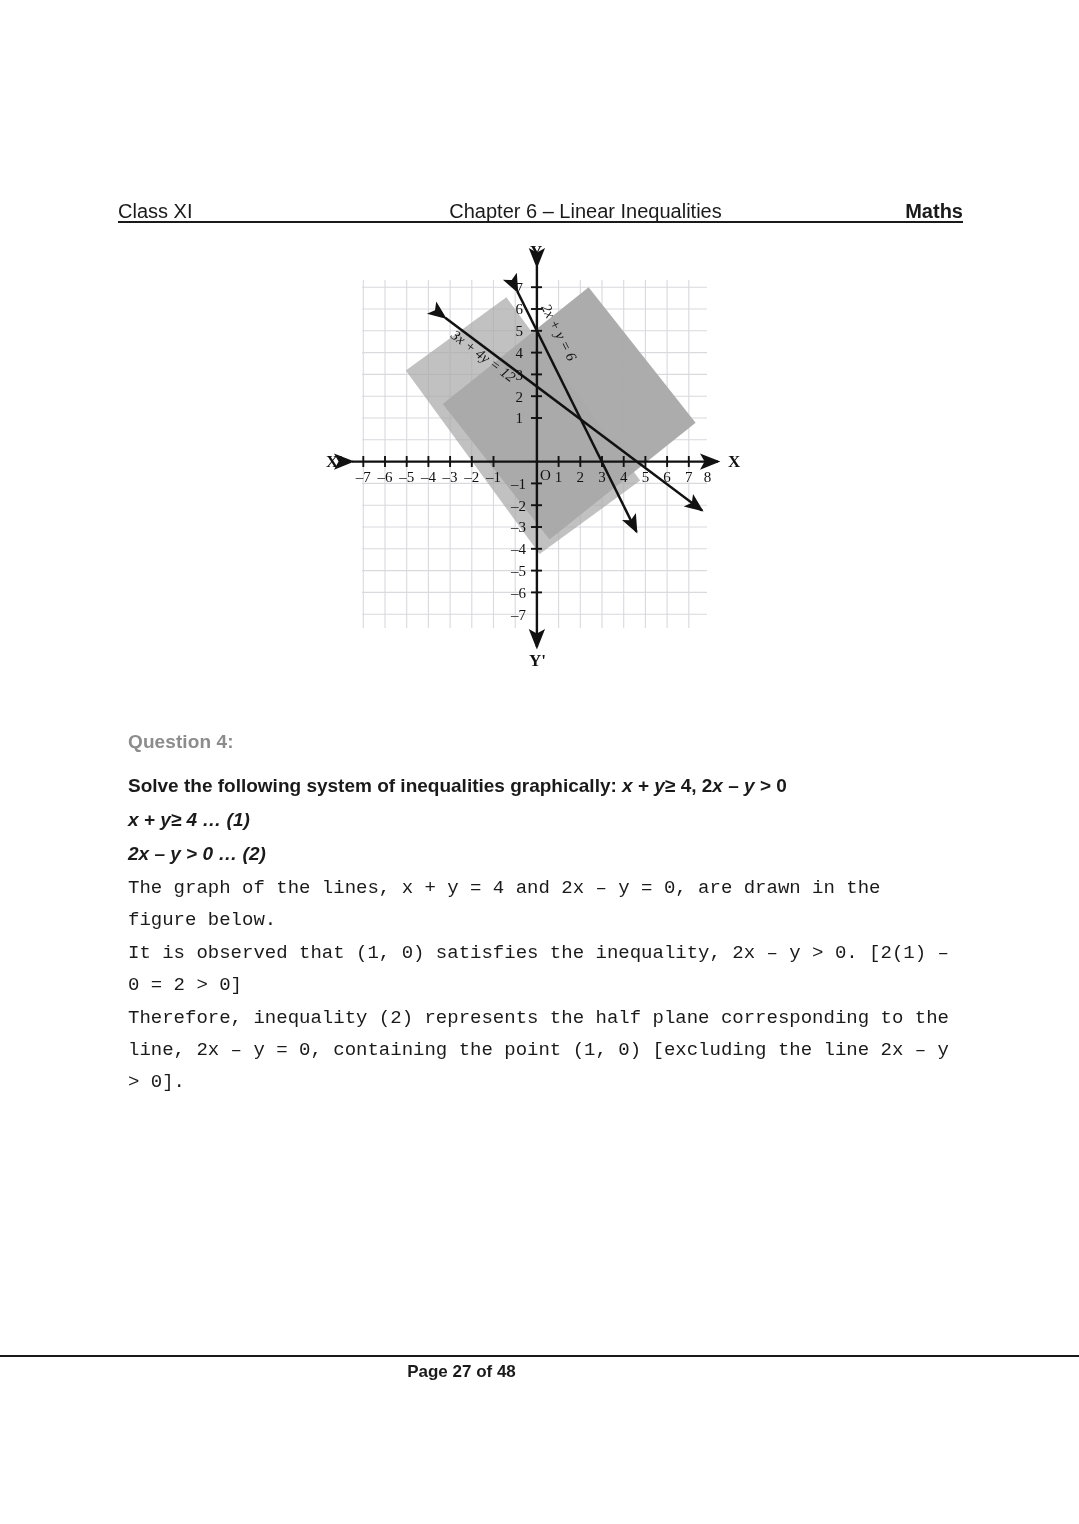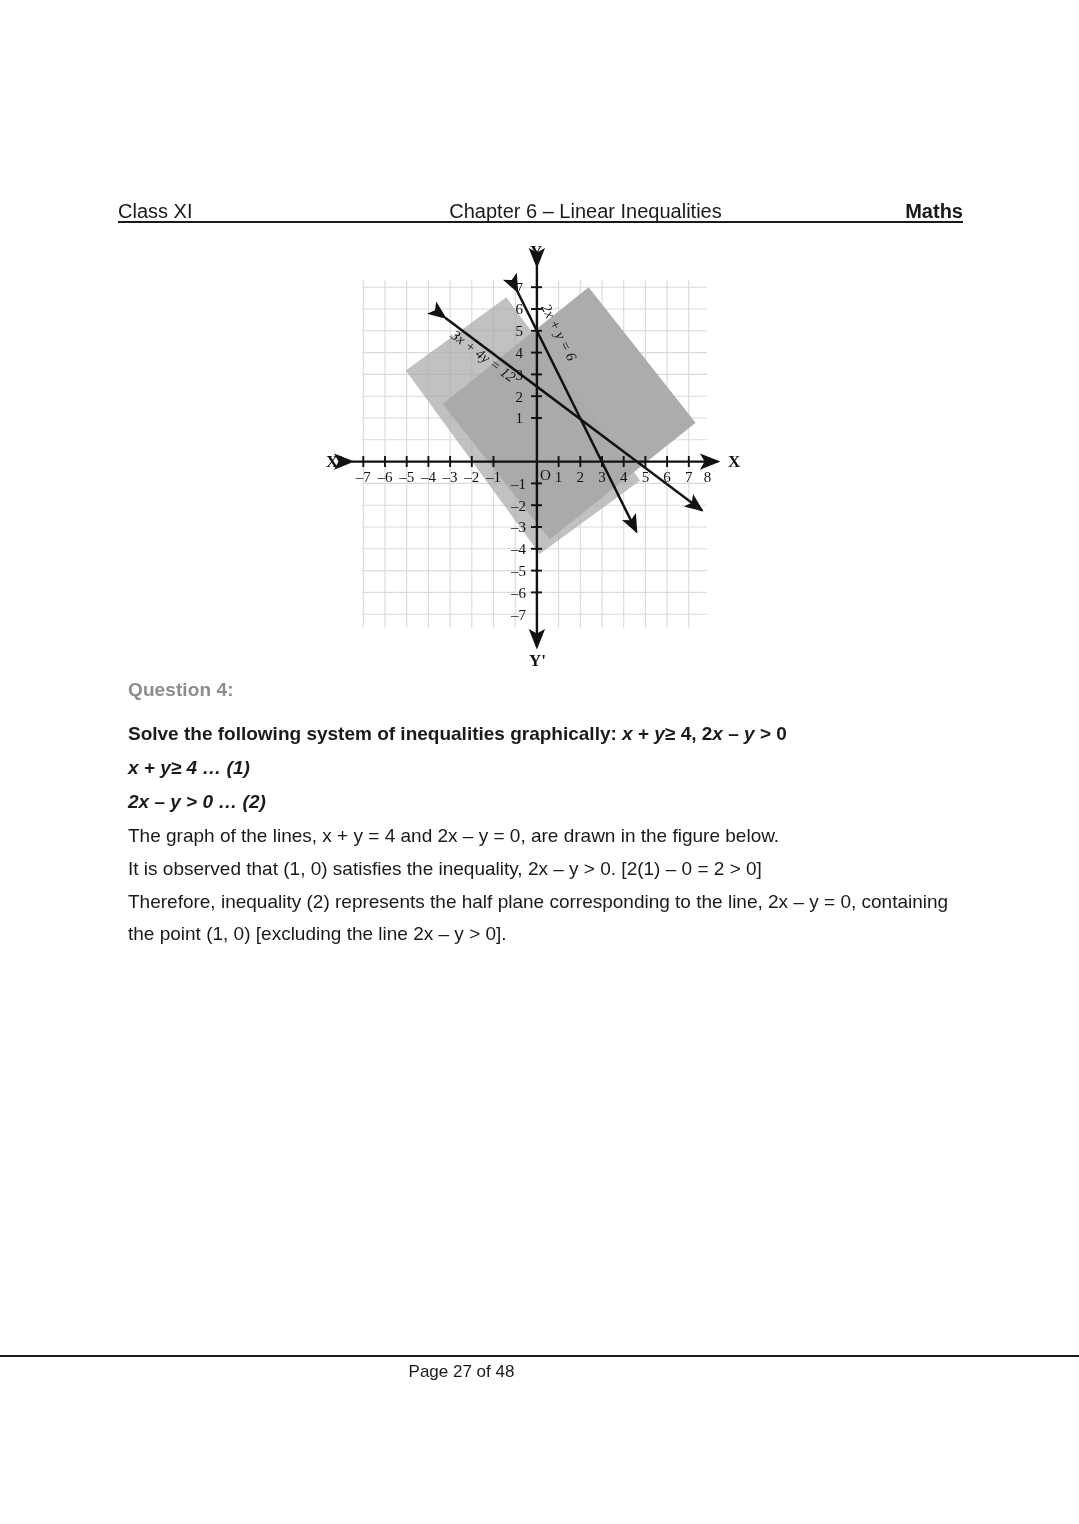--- a/index.html
+++ b/index.html
@@ -55,21 +55,21 @@
     top: 235px;
     width: 460px;
     height: 435px;
   }
   .figure svg { display: block; }
 
   
   .content {
     position: absolute;
     left: 128px;
-    top: 679px;
+    top: 731px;
     width: 830px;
   }
   .q-label {
     font-size: 19px;
     font-weight: bold;
     color: #8c8c8c;
     margin: 0 0 17px 0;
     letter-spacing: 0.1px;
   }
   .line {
@@ -78,40 +78,40 @@
     color: #1a1a1a;
     margin: 0 0 2px 0;
     font-weight: bold;
   }
   .para {
     font-size: 19px;
     line-height: 32px;
     color: #1a1a1a;
     margin: 0;
   }
-  .blk { margin-bottom: 1px; }
+  .blk { margin-bottom: 1px; font-family: Liberation Mono, monospace; }
   i { font-style: italic; }
 
   
   .footer-rule {
     position: absolute;
     left: 0px;
     top: 1355px;
     width: 1079px;
     height: 2px;
     background: #1a1a1a;
   }
   .footer-text {
     position: absolute;
     left: 0;
     top: 1362px;
     width: 923px;
     text-align: center;
     font-size: 17px;
-    font-weight: normal;
+    font-weight: bold;
     color: #1a1a1a;
   }
 </style>
 </head>
 <body>
 
 <div class="page">
 
   <div class="header">
     <div class="header-left">Class XI</div>

